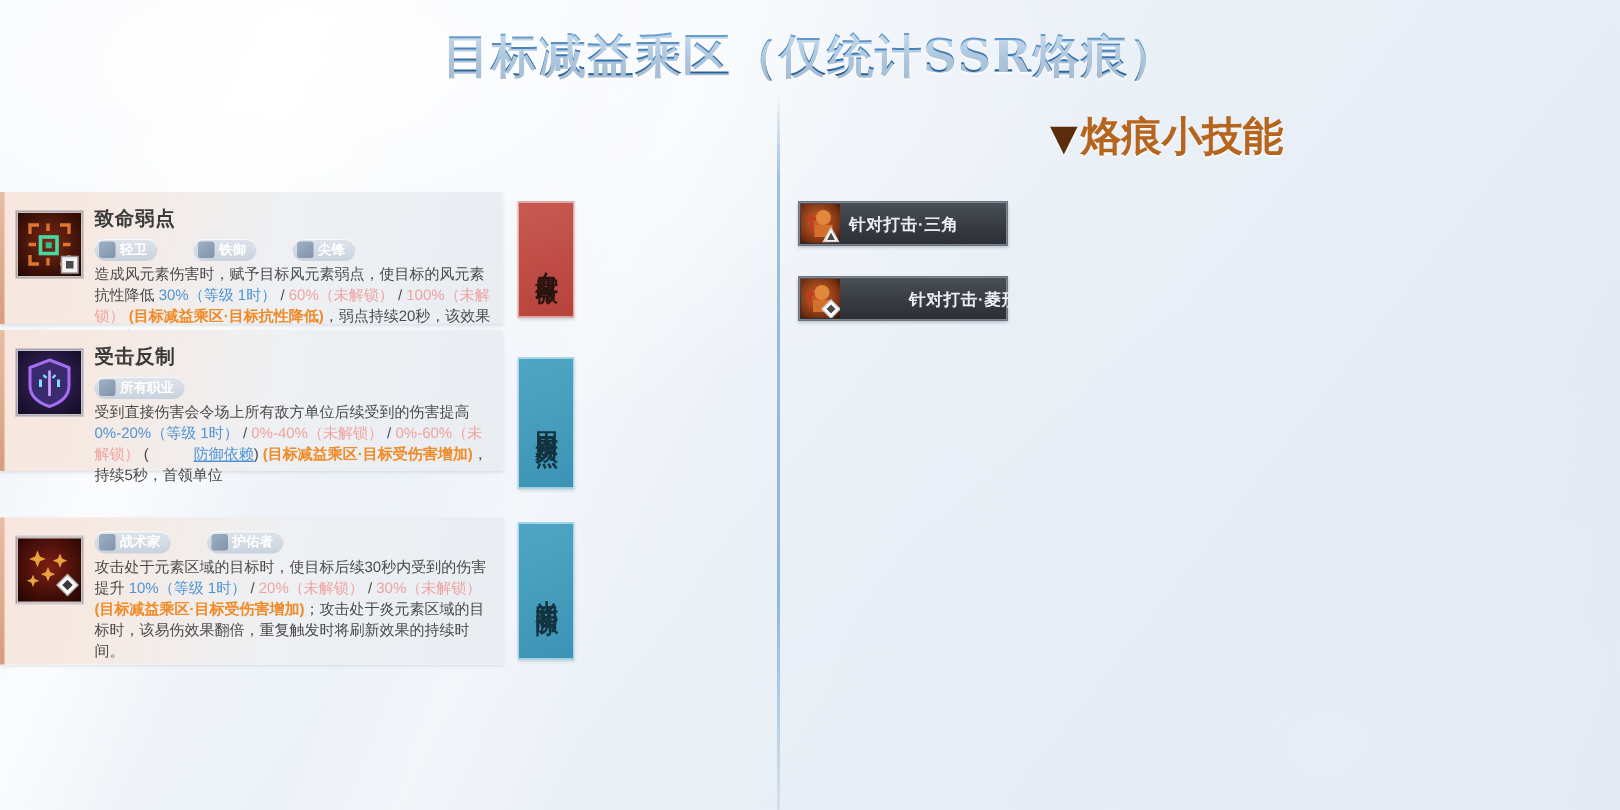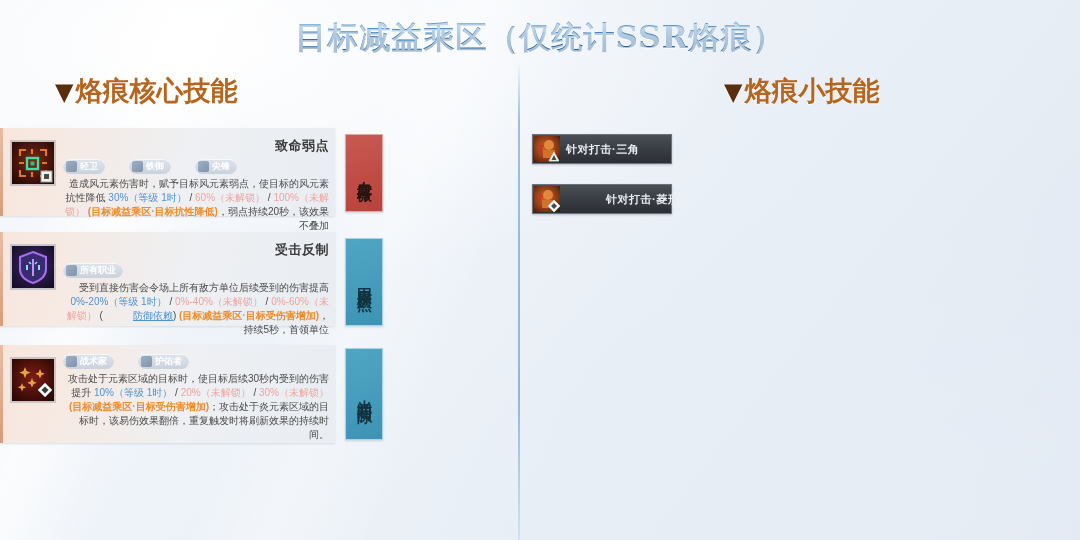--- a/index.html
+++ b/index.html
@@ -36,44 +36,43 @@
   
   .sec-head{
     position:absolute;
     font-family:"DejaVu Serif","Liberation Serif",serif;
     font-size:27px;font-weight:700;color:#b5651d;
     white-space:nowrap;
     text-shadow:0 1px 1px rgba(255,255,255,.8);
   }
   .sec-head .tri{color:#5a2d0c;font-size:24px;margin-right:2px;}
   #head-left{left:55px;top:73px;}
-  #head-right{left:724px;top:73px;}
+  #head-right{left:700px;top:73px;}
 
   
   .divider{
     position:absolute;left:518px;top:62px;width:2px;height:478px;
     background:linear-gradient(180deg,rgba(150,185,220,0) 0%,#9dc0de 12%,#8fb6d8 70%,rgba(150,185,220,.25) 100%);
   }
 
   
   .card{
     position:absolute;left:0;width:335px;
     background:linear-gradient(100deg,#f7e6dd 0%,#f6e9e2 18%,#eef0f3 55%,#e9edf2 100%);
     box-shadow:0 1px 2px rgba(90,110,135,.18);
     display:flex;align-items:flex-start;
     padding:7px 6px 7px 5px;
     box-sizing:border-box;
-    text-align:right;
   }
   .card::before{
     content:"";position:absolute;left:0;top:0;bottom:0;width:3px;
     background:linear-gradient(180deg,#e8bda4,#d79d7c);
   }
   #card-0{top:128px;height:88px;}
-  #card-1{top:232px;height:94px;}
+  #card-1{top:220px;height:94px;}
   #card-2{top:345px;height:98px;}
 
   .icon-box{
     width:42px;height:42px;flex:0 0 42px;margin:6px 8px 0 6px;
     border:1px solid rgba(255,255,255,.75);
     box-shadow:0 0 0 1px rgba(120,140,165,.35);
     position:relative;overflow:hidden;
   }
   .ic-a{background:radial-gradient(circle at 50% 45%,#7a2a15 0%,#3a1008 70%,#240803 100%);}
   .ic-b{background:radial-gradient(circle at 50% 45%,#3c2a6b 0%,#1f1436 70%,#140b24 100%);}
@@ -141,21 +140,20 @@
 </style>
 </head>
 <body>
 
 <div class="wrap">
 
   <div class="sheen"></div>
 
   <div class="title">目标减益乘区（仅统计SSR烙痕）</div>
 
-  <div class="sec-head" id="head-left"><span class="tri">▼</span><span>烙痕核心技能</span></div>
 
   <div class="sec-head" id="head-right"><span class="tri">▼</span><span>烙痕小技能</span></div>
 
   <div class="divider"></div>
 
   <div class="card" id="card-0">
     <div class="icon-box ic-a">
       <svg viewBox="0 0 42 42">
         <g stroke="#e0762e" stroke-width="2.2" fill="none">
           <path d="M8 14V8h6M34 14V8h-6M8 28v6h6M34 28v6h-6"></path>

